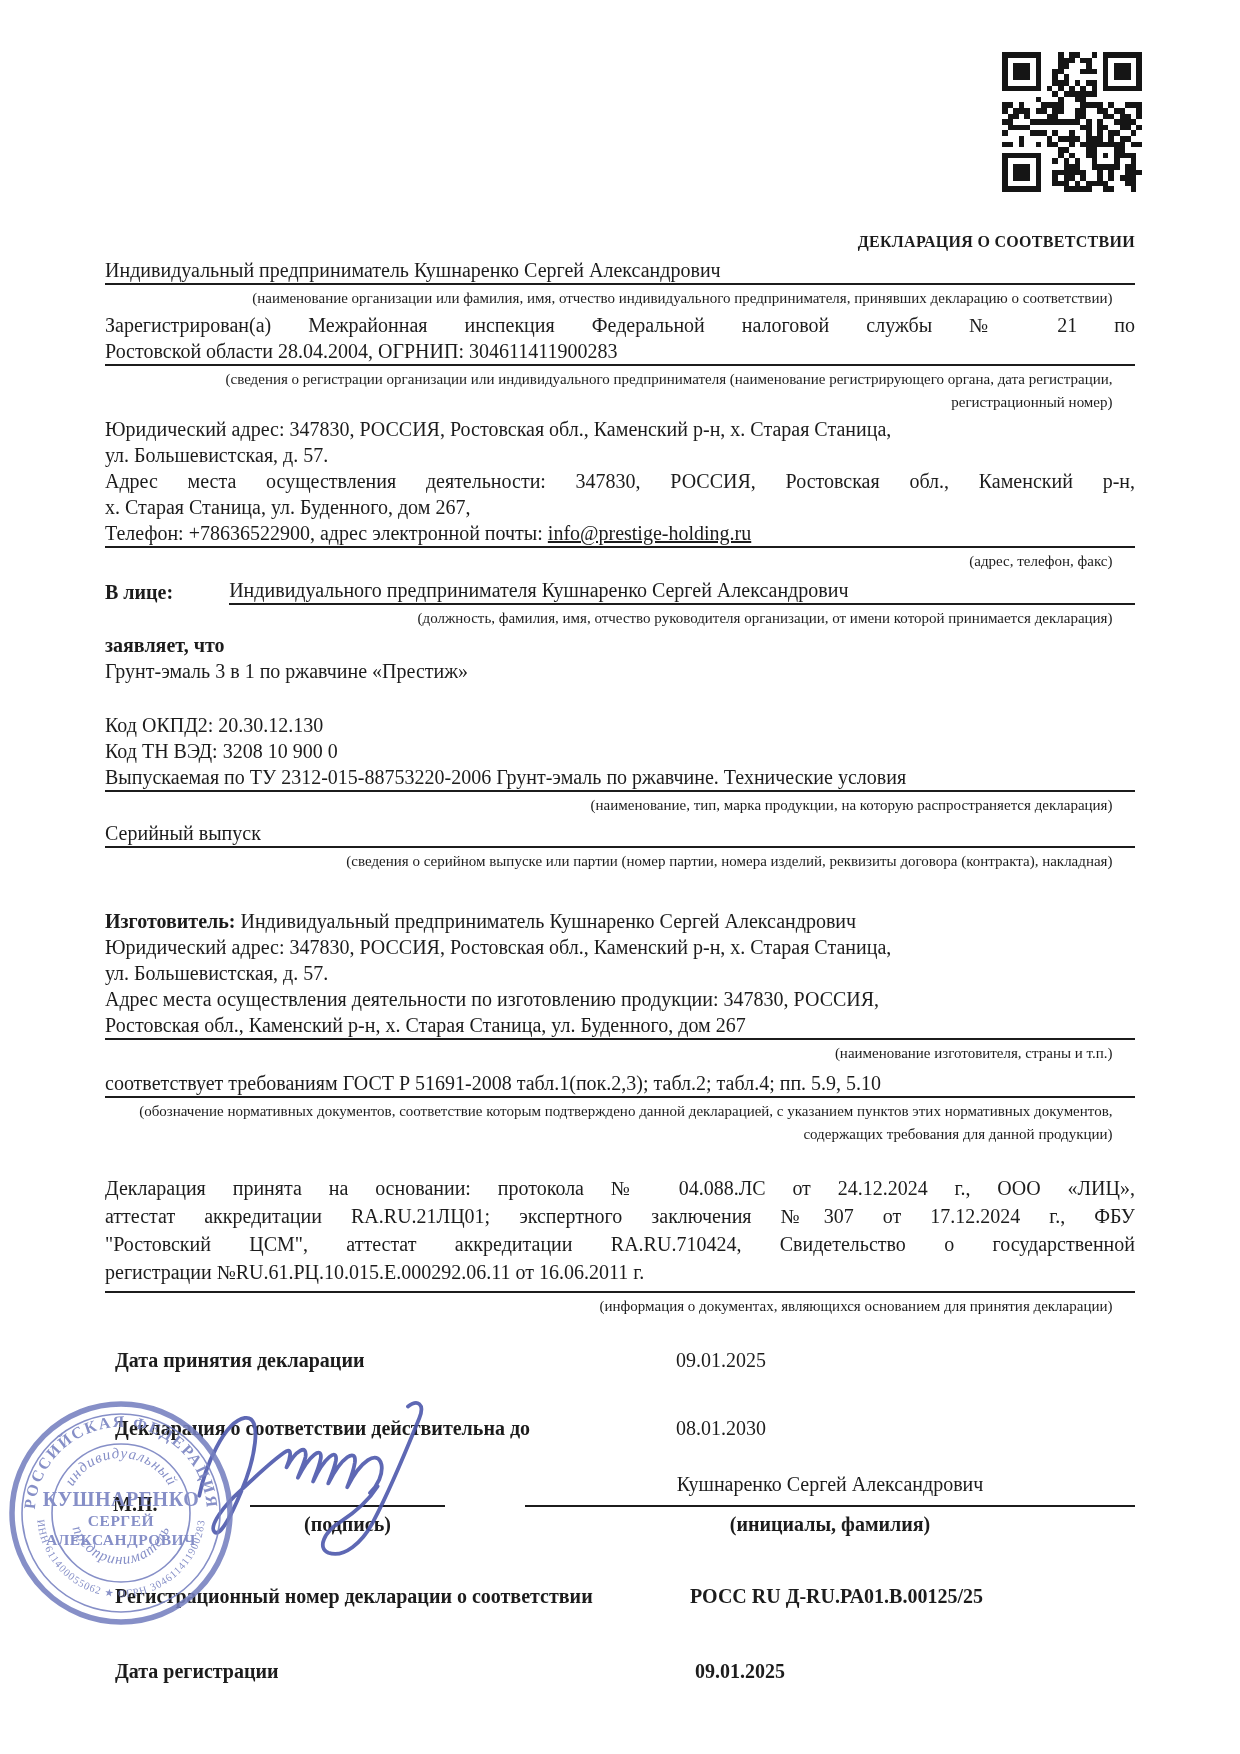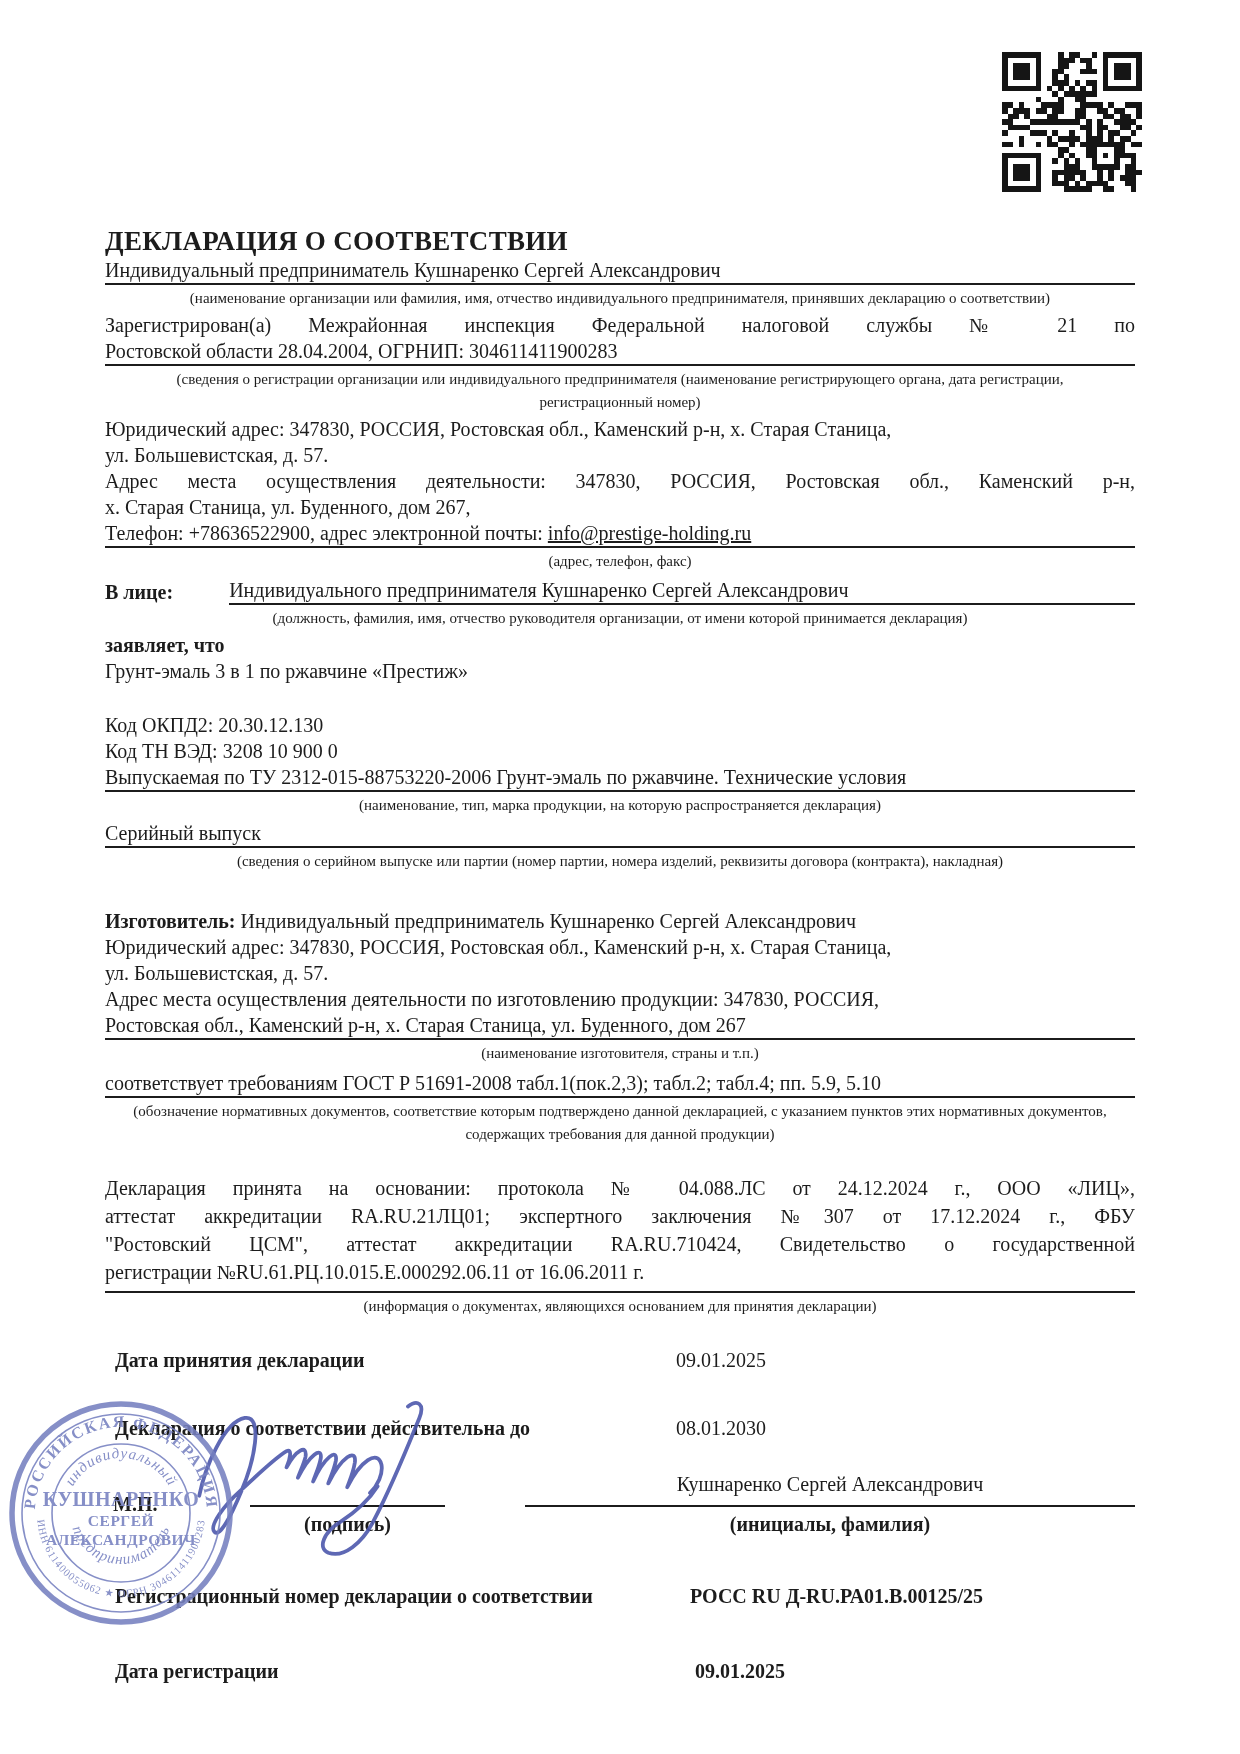--- a/index.html
+++ b/index.html
@@ -1,26 +1,26 @@
 <!DOCTYPE html>
 <html style="--stamp-color: #7680c0; --sig-color: #4d58ac;"><head>
 <meta charset="utf-8">
 <style>
   html,body { margin:0; padding:0; background:#fff; }
   body { font-family:"Liberation Serif","DejaVu Serif",serif; color:#1c1c1c; }
   .page { position:relative; width:1240px; height:1754px; background:#ffffff; overflow:hidden; }
 
   .content { position:absolute; left:105px; top:229px; width:1030px; font-size:20px; line-height:26px; }
-  .title { text-align:left; font-weight:bold; font-size:27px; line-height:25px; margin-bottom:3px; letter-spacing:.3px; }
+  .title { text-align:right; font-weight:bold; font-size:16px; line-height:25px; margin-bottom:3px; letter-spacing:.3px; }
 
   .line { min-height:26px; }
   .rule { border-bottom:2px solid #1c1c1c; }
   .jl { text-align:justify; text-align-last:justify; }
   .b { font-weight:bold; }
-  .note { font-size:15px; line-height:23px; text-align:center; max-width:985px; margin:2px auto 2px; }
+  .note { font-size:15px; line-height:23px; text-align:right; max-width:985px; margin:2px auto 2px; }
   .flexline { display:flex; align-items:flex-end; }
   .flexline .lbl { font-weight:bold; padding-right:8px; white-space:nowrap; }
   .flexline .val { flex:1; border-bottom:2px solid #1c1c1c; }
   .email { text-decoration:underline; }
   .basis { line-height:28px; padding-bottom:5px; }
   .sp28 { height:28px; } .sp33 { height:33px; } .sp26 { height:26px; }
 
   .bottom { position:absolute; left:105px; top:1347px; width:1030px; font-size:20px; line-height:26px; }
   .brow { position:relative; height:26px; padding-left:10px; }
   .brow .bval { position:absolute; top:0; }

